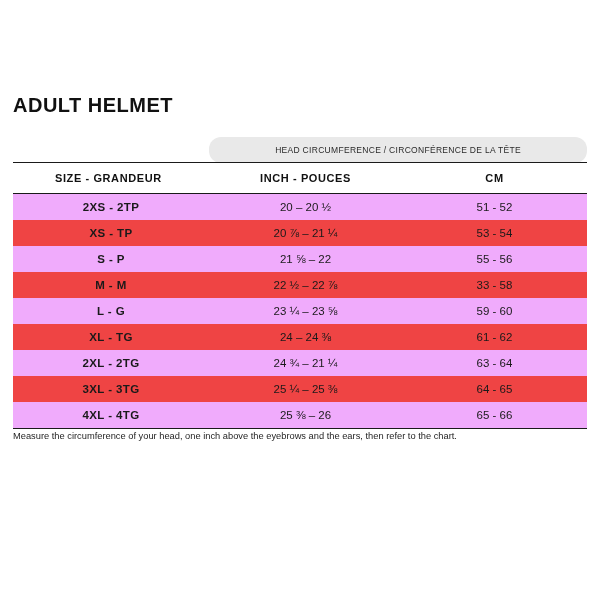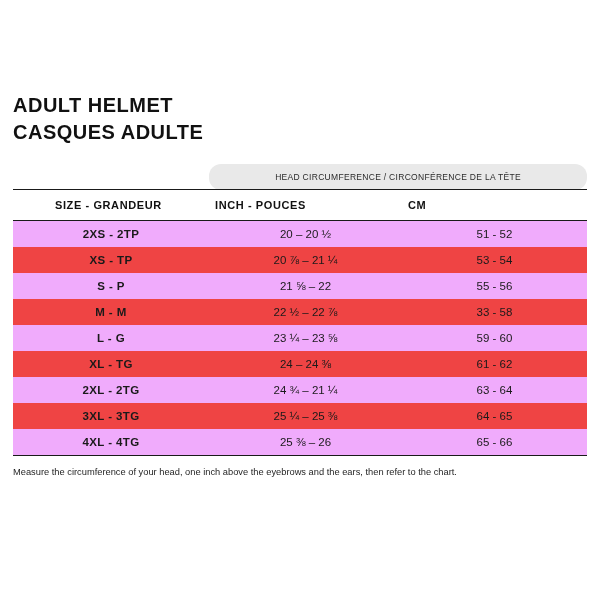--- a/index.html
+++ b/index.html
@@ -55,20 +55,21 @@
     border-radius: 12px;
   }
   tr.col-head td {
     border-top: 1.5px solid #1a1a1a;
     border-bottom: 1.5px solid #1a1a1a;
     font-weight: bold;
     font-size: 11px;
     letter-spacing: 0.6px;
     color: #111111;
     padding: 9px 6px;
+    text-align: center;
     text-transform: uppercase;
   }
   tr.col-head td.first {
     text-align: left;
     padding-left: 42px;
   }
   tbody tr td {
     font-size: 11.5px;
     color: #1a1a1a;
     padding: 7px 6px;
@@ -76,35 +77,33 @@
     border: none;
   }
   tbody tr td.size {
     font-weight: bold;
     letter-spacing: 0.4px;
   }
   tbody tr.alt td { background: #ef4444; }
   tbody tr.plain td { background: #f0abfc; }
   tbody tr:last-child td { border-bottom: 1.5px solid #1a1a1a; }
   .notes {
-    margin-top: 9px;
     font-size: 9.3px;
     color: #1f1f1f;
     line-height: 1.55;
   }
 </style>
 </head>
 <body>
 
 <div class="page">
   <div class="wrap">
 
     <div class="title-block">
       <div class="title-line">ADULT HELMET</div>
-      <div class="title-line">CASQUES ADULTE</div>
     </div>
 
     <table class="size-table">
       <colgroup>
         <col class="c1">
           <col class="c2">
           <col class="c3">
       </colgroup>
       <thead>
         <tr class="group-head">

